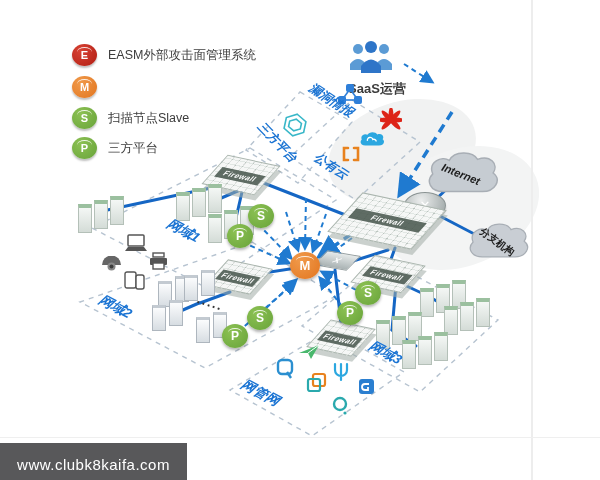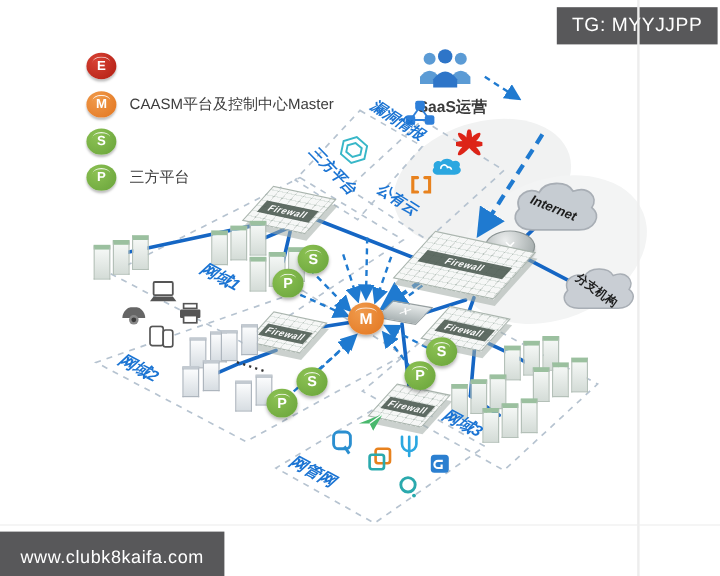--- a/index.html
+++ b/index.html
@@ -117,40 +117,40 @@
       <line x1="326" y1="214" x2="313" y2="251"></line>
       <line x1="352" y1="238" x2="322" y2="260"></line>
       <line x1="404" y1="64" x2="432" y2="82"></line>
     </g>
     <g stroke="#1f7ad0" stroke-width="3.5" fill="none" stroke-dasharray="9 6" marker-end="url(#arr)">
       <line x1="452" y1="112" x2="400" y2="194"></line>
       <line x1="388" y1="208" x2="320" y2="256"></line>
     </g>
   </svg>
 
-  <div class="badge tg">TG: MYYJJPP</div>
   <div class="badge site">www.clubk8kaifa.com</div>
   <div class="edge-v"></div>
   <div class="edge-h"></div>
 
   <div class="lg-row" style="top:44px">
     <span class="lg-node red">
         <span>E</span>
       </span>
+    <span class="lg-text">EASM外部攻击面管理系统</span>
   </div>
   <div class="lg-row" style="top:76px">
     <span class="lg-node orangebg">
         <span>M</span>
       </span>
-    <span class="lg-text">CAASM平台及控制中心Master</span>
   </div>
   <div class="lg-row" style="top:107px">
     <span class="lg-node greenbg">
         <span>S</span>
       </span>
+    <span class="lg-text">扫描节点Slave</span>
   </div>
   <div class="lg-row" style="top:137px">
     <span class="lg-node greenbg">
         <span>P</span>
       </span>
     <span class="lg-text">三方平台</span>
   </div>
 
   <div class="icon" style="left:348px;top:40px">
     <svg width="46" height="34" viewBox="0 0 46 34">

